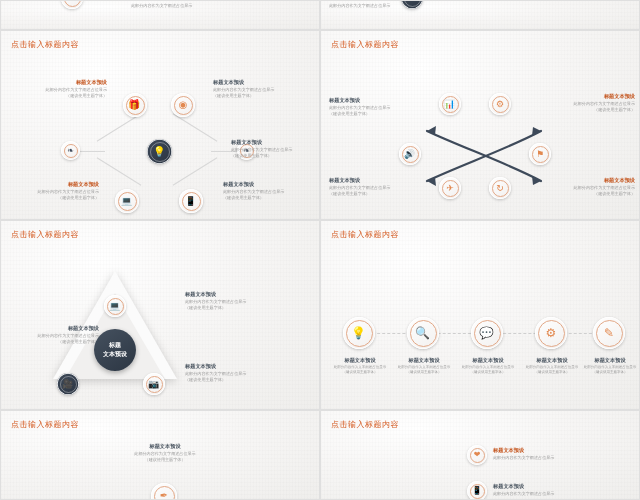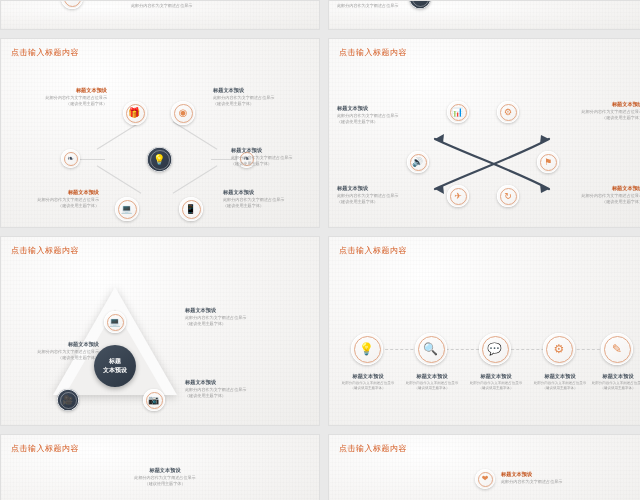--- a/index.html
+++ b/index.html
@@ -6,21 +6,21 @@
   body{
     width:640px;height:500px;
     background:#e9e9e9;
     font-family:"DejaVu Sans","Liberation Sans",sans-serif;
     overflow:hidden;
   }
   .grid{
     display:grid;
     grid-template-columns:320px 320px;
     grid-template-rows:30px 190px 190px 90px;
-    width:640px;height:500px;gap:8px;
+    width:640px;height:500px;
   }
   .slide{
     position:relative;
     background:
       radial-gradient(ellipse at 30% 20%, #ffffff 0%, #f7f6f5 45%, #efeeec 100%);
     border:1px solid #dfdfdf;
     box-sizing:border-box;
     overflow:hidden;
   }
   .slide::after{

